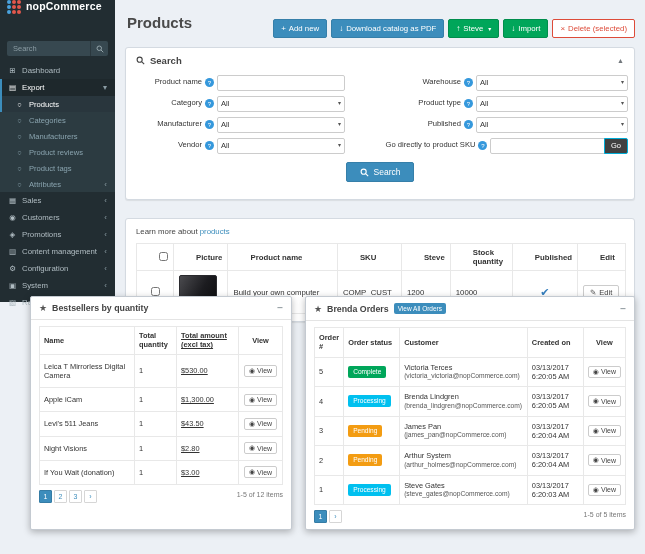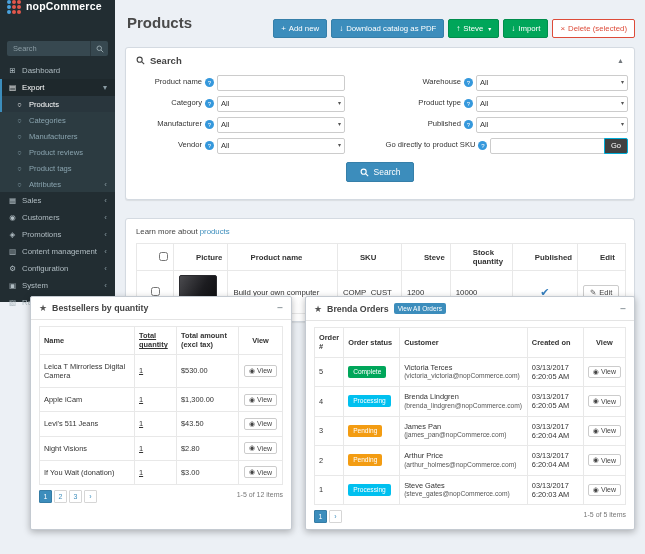--- a/index.html
+++ b/index.html
@@ -99,22 +99,22 @@
   .wtable th { font-weight:bold; }
   .btn-view { font-size:7px; padding:1px 4px; gap:2px; }
   .eye { font-size:7px; }
   .pager { display:flex; align-items:flex-start; padding:2px 8px 0; }
   .pages { display:flex; gap:2px; }
   .page-btn { min-width:13px; height:13px; padding:0 3px; border:1px solid #d6d6d6; background:#fff; color:#3c8dbc; font-size:7px; display:flex; align-items:center; justify-content:center; border-radius:1px; }
   .page-btn.active { background:#3c8dbc; color:#fff; border-color:#357ca5; }
   .pager-info { margin-left:auto; text-align:right; font-size:7px; color:#777; line-height:1.3; }
 
   .bestsellers { left:30px; top:296px; width:262px; height:234px; }
-  .bs-table th:nth-child(2), .bs-table td:nth-child(2) { width:42px;text-decoration:underline; }
-  .bs-table th:nth-child(3), .bs-table td:nth-child(3) { width:62px; }
+  .bs-table th:nth-child(2), .bs-table td:nth-child(2) { width:42px; }
+  .bs-table th:nth-child(3), .bs-table td:nth-child(3) { width:62px;text-decoration:underline; }
   .bs-table th:nth-child(4), .bs-table td:nth-child(4) { width:44px; text-align:center; }
   .bs-table td:nth-child(1) { padding-top:7px; padding-bottom:7px; }
   .bestsellers .pager-info { max-width:48px; }
 
   .orders { left:305px; top:296px; width:330px; height:234px; }
   .ord-table th, .ord-table td { padding:5px 4px; }
   .ord-table th:nth-child(1), .ord-table td:nth-child(1) { width:28px; }
   .ord-table th:nth-child(2), .ord-table td:nth-child(2) { width:56px; }
   .ord-table th:nth-child(4), .ord-table td:nth-child(4) { width:56px; }
   .ord-table th:nth-child(5), .ord-table td:nth-child(5) { width:40px; text-align:center; }
@@ -529,21 +529,21 @@
         <span class="eye">◉</span>
         <span>View</span>
       </button>
     </td>
   </tr>
 
   <tr>
     <td>2</td>
     <td><span class="badge" style="background-color: rgb(243, 156, 18);">Pending</span></td>
     <td>
-      <span>Arthur Price</span>
+      <span>Arthur System</span>
       <span class="cust-email">(arthur_holmes@nopCommerce.com)</span>
     </td>
     <td class="created">
       <span>03/13/2017</span>
       <span>6:20:04 AM</span>
     </td>
     <td>
       <button class="btn-default btn-view">
         <span class="eye">◉</span>
         <span>View</span>

